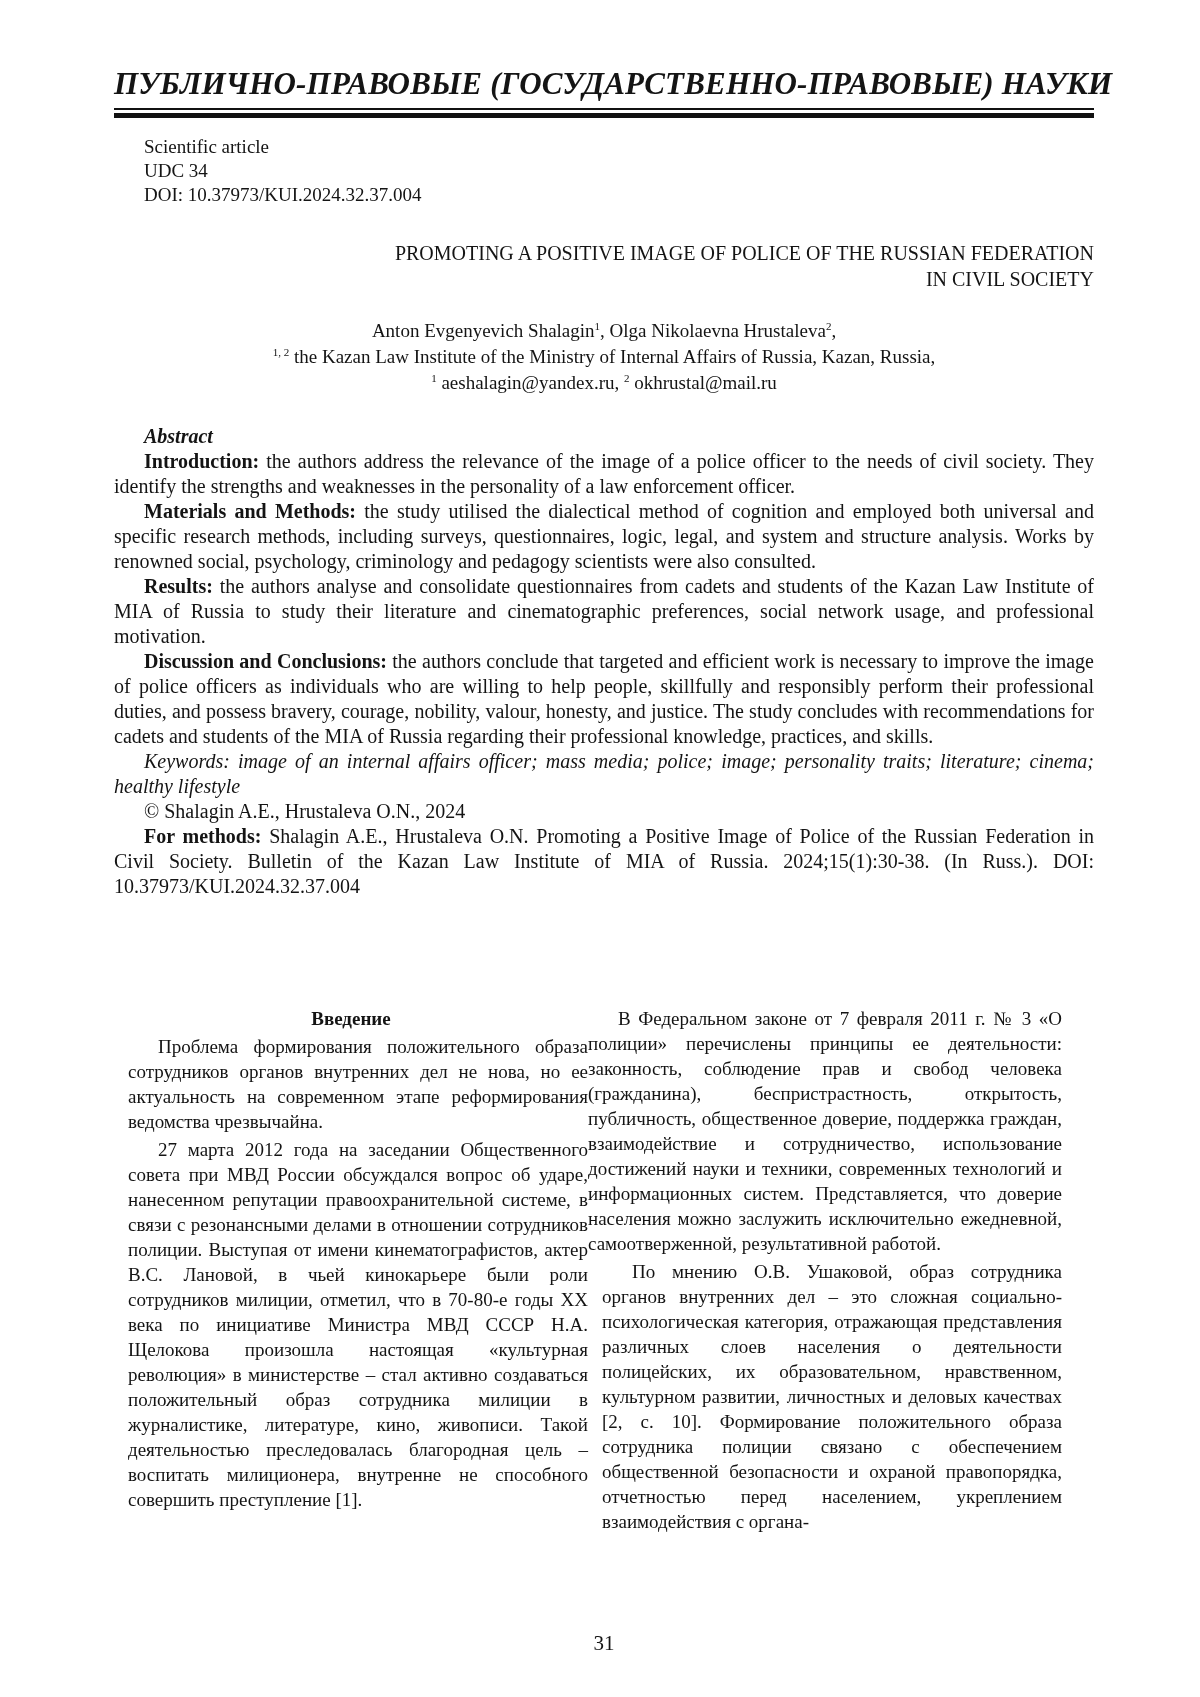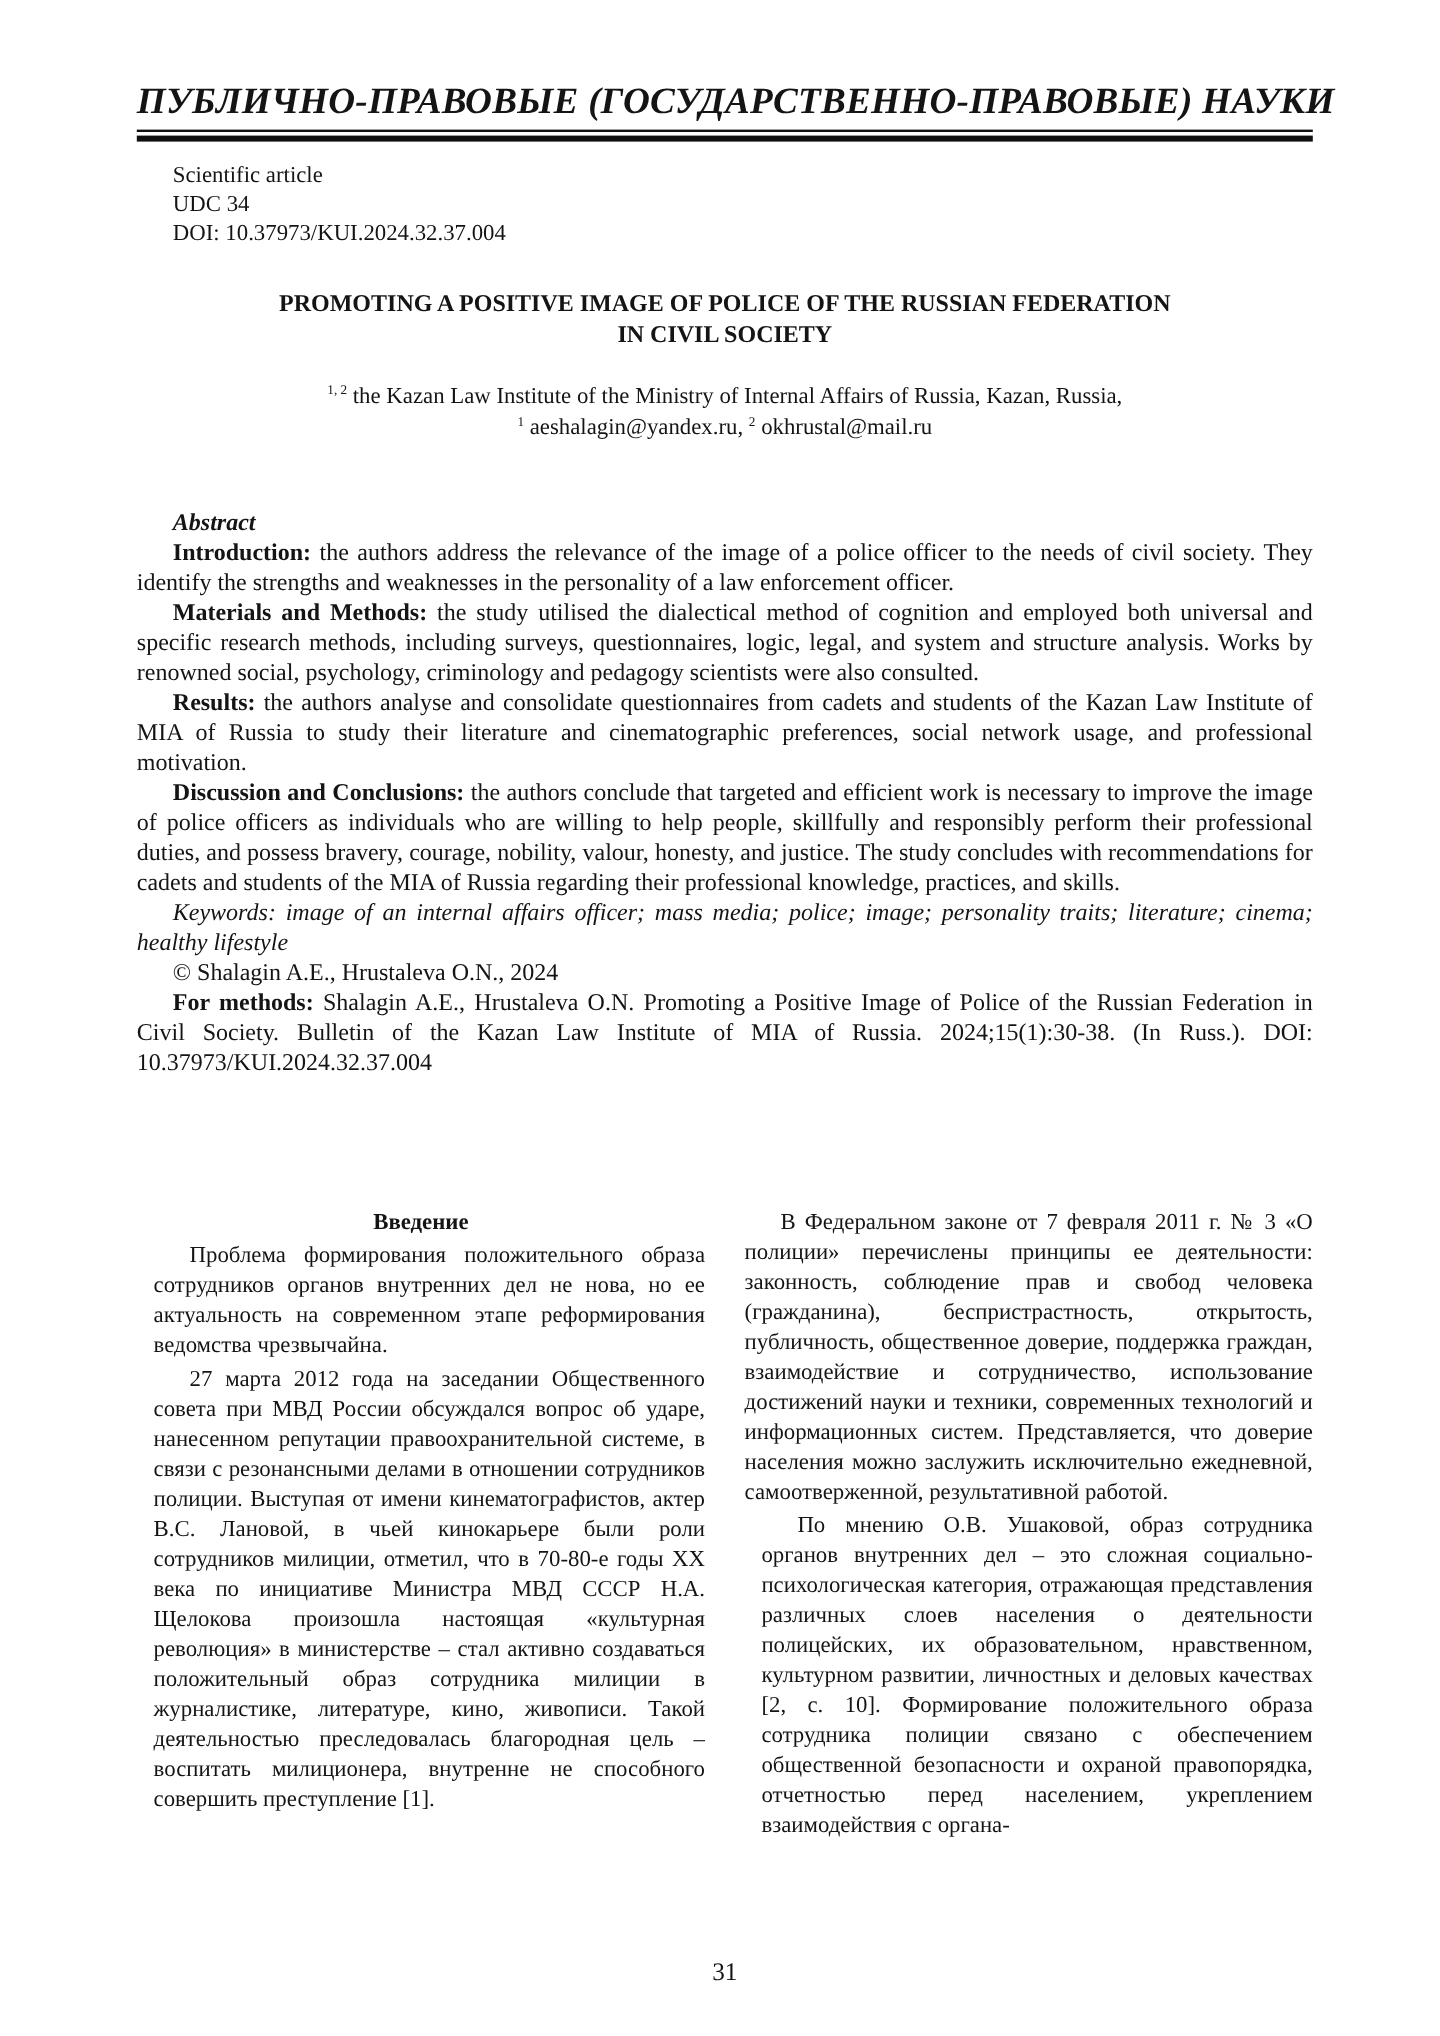--- a/index.html
+++ b/index.html
@@ -16,41 +16,41 @@
     font-size: 31px; font-weight: bold; font-style: italic;
     letter-spacing: 0.2px; line-height: 40px; white-space: nowrap;
   }
   .rule-thin { position: absolute; top: 108px; left: 0; width: 980px; height: 2px; background: #111; }
   .rule-thick { position: absolute; top: 113px; left: 0; width: 980px; height: 5px; background: #111; }
 
   .meta { position: absolute; left: 30px; top: 135px; font-size: 19px; line-height: 24px; }
   .meta div { white-space: nowrap; }
 
   .title {
-    position: absolute; top: 240px; left: 0; width: 980px; text-align: center;
-    font-size: 20px; font-weight: bold; line-height: 26px;
+    position: absolute; top: 240px; left: 0; width: 980px; text-align: right;
+    font-size: 20px; font-weight: normal; line-height: 26px;
   }
   .authors {
     position: absolute; top: 318px; left: 0; width: 980px; text-align: center;
     font-size: 19px; line-height: 26px;
   }
   sup { font-size: 11px; line-height: 0; vertical-align: super; }
 
   .abstract {
     position: absolute; top: 424px; left: 0; width: 980px;
     font-size: 20px; line-height: 25px; text-align: justify;
   }
   .abstract p { margin: 0; text-indent: 30px; }
   .abstract .head { font-style: italic; font-weight: bold; }
   .abstract b { font-weight: bold; }
   .abstract .kw { font-style: italic; }
 
   .columns {
     position: absolute; top: 1006px; left: 0; width: 980px;
-    display: flex;  gap: 33px;
+    display: flex; 
   }
   .col {
     width: 474px; font-size: 19px; line-height: 25px; text-align: justify;
     hyphens: manual;
   }
   .col p { margin: 0; text-indent: 30px; }
   .col .section-head { text-align: center; font-weight: bold; text-indent: 0; }
   .col p + p { margin-top: 3px; margin-left: 14px; }
 
   .page-number {
@@ -74,20 +74,23 @@
     <div>DOI: 10.37973/KUI.2024.32.37.004</div>
   </div>
 
   <div class="title">
     <div>PROMOTING A POSITIVE IMAGE OF POLICE OF THE RUSSIAN FEDERATION</div>
     <div>IN CIVIL SOCIETY</div>
   </div>
 
   <div class="authors">
     <div>
+      <span>Anton Evgenyevich Shalagin</span><sup>1</sup><span>, </span><span>Olga Nikolaevna Hrustaleva</span><sup>2</sup><span>,</span>
+    </div>
+    <div>
       <sup>1, 2</sup><span> the Kazan Law Institute of the Ministry of Internal Affairs of Russia, Kazan, Russia,</span>
     </div>
     <div>
       <sup>1</sup><span> aeshalagin@yandex.ru, </span><sup>2</sup><span> okhrustal@mail.ru</span>
     </div>
   </div>
 
   <div class="abstract">
     <p class="head">Abstract</p>
     <p><b>Introduction:</b><span> the authors address the relevance of the image of a police officer to the needs of civil society. They identify the strengths and weaknesses in the personality of a law enforcement officer.</span></p>

